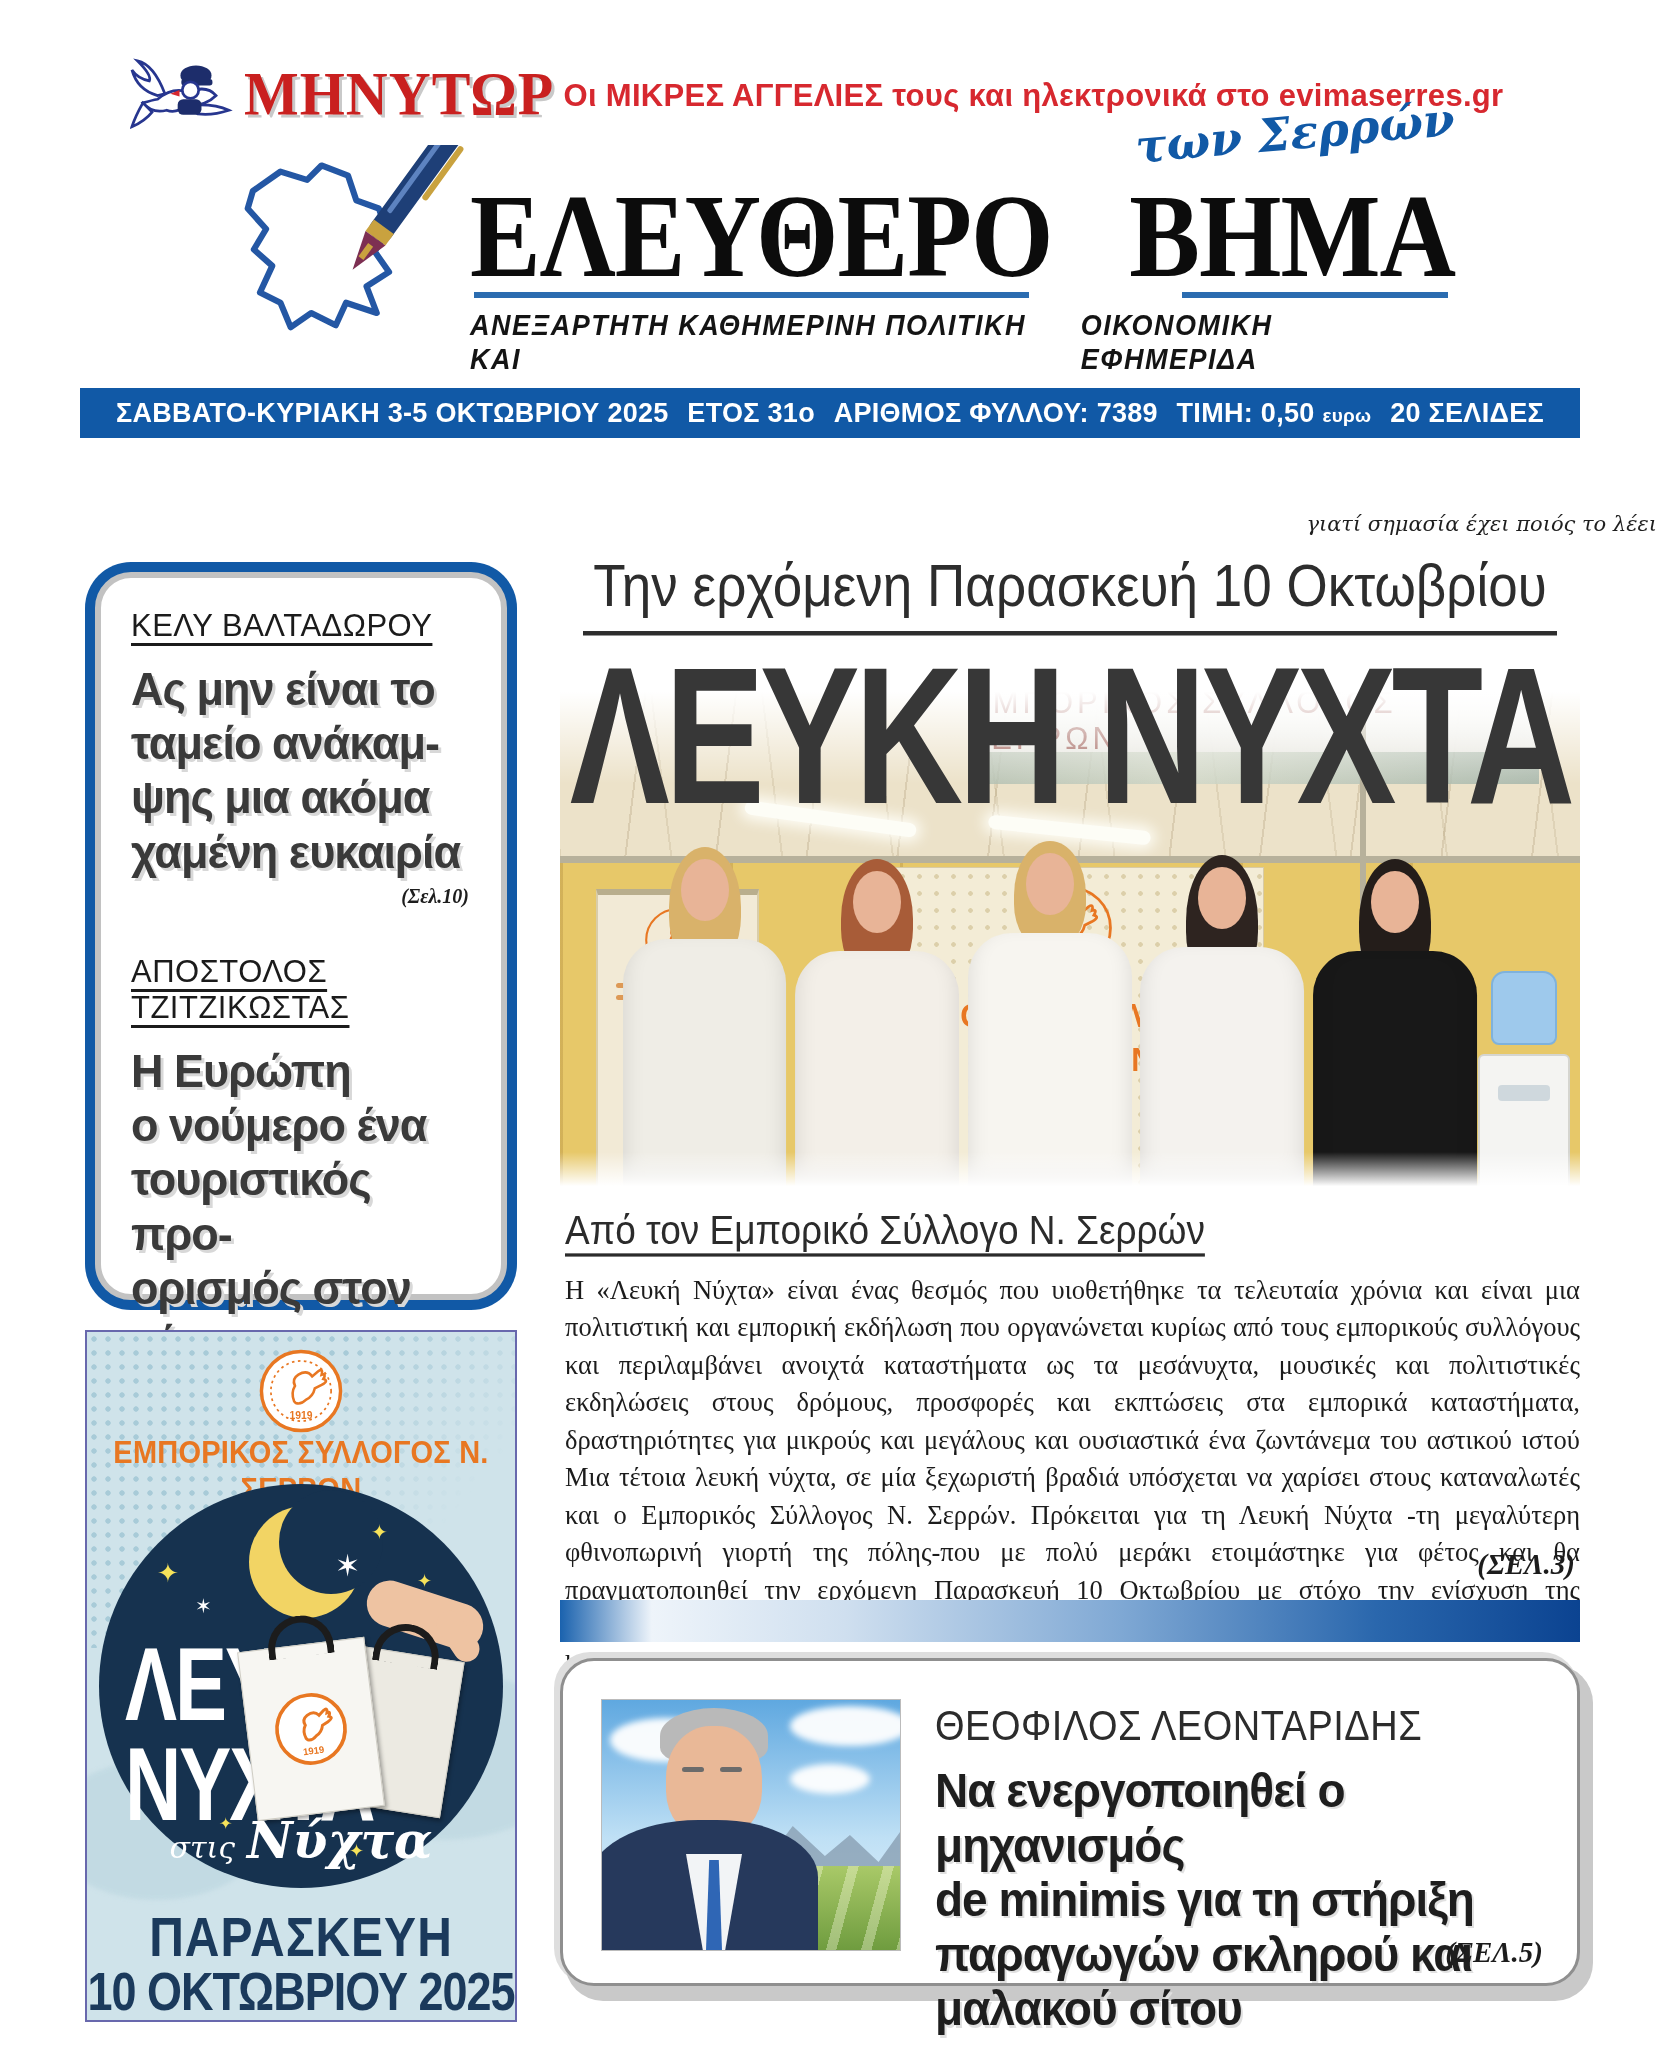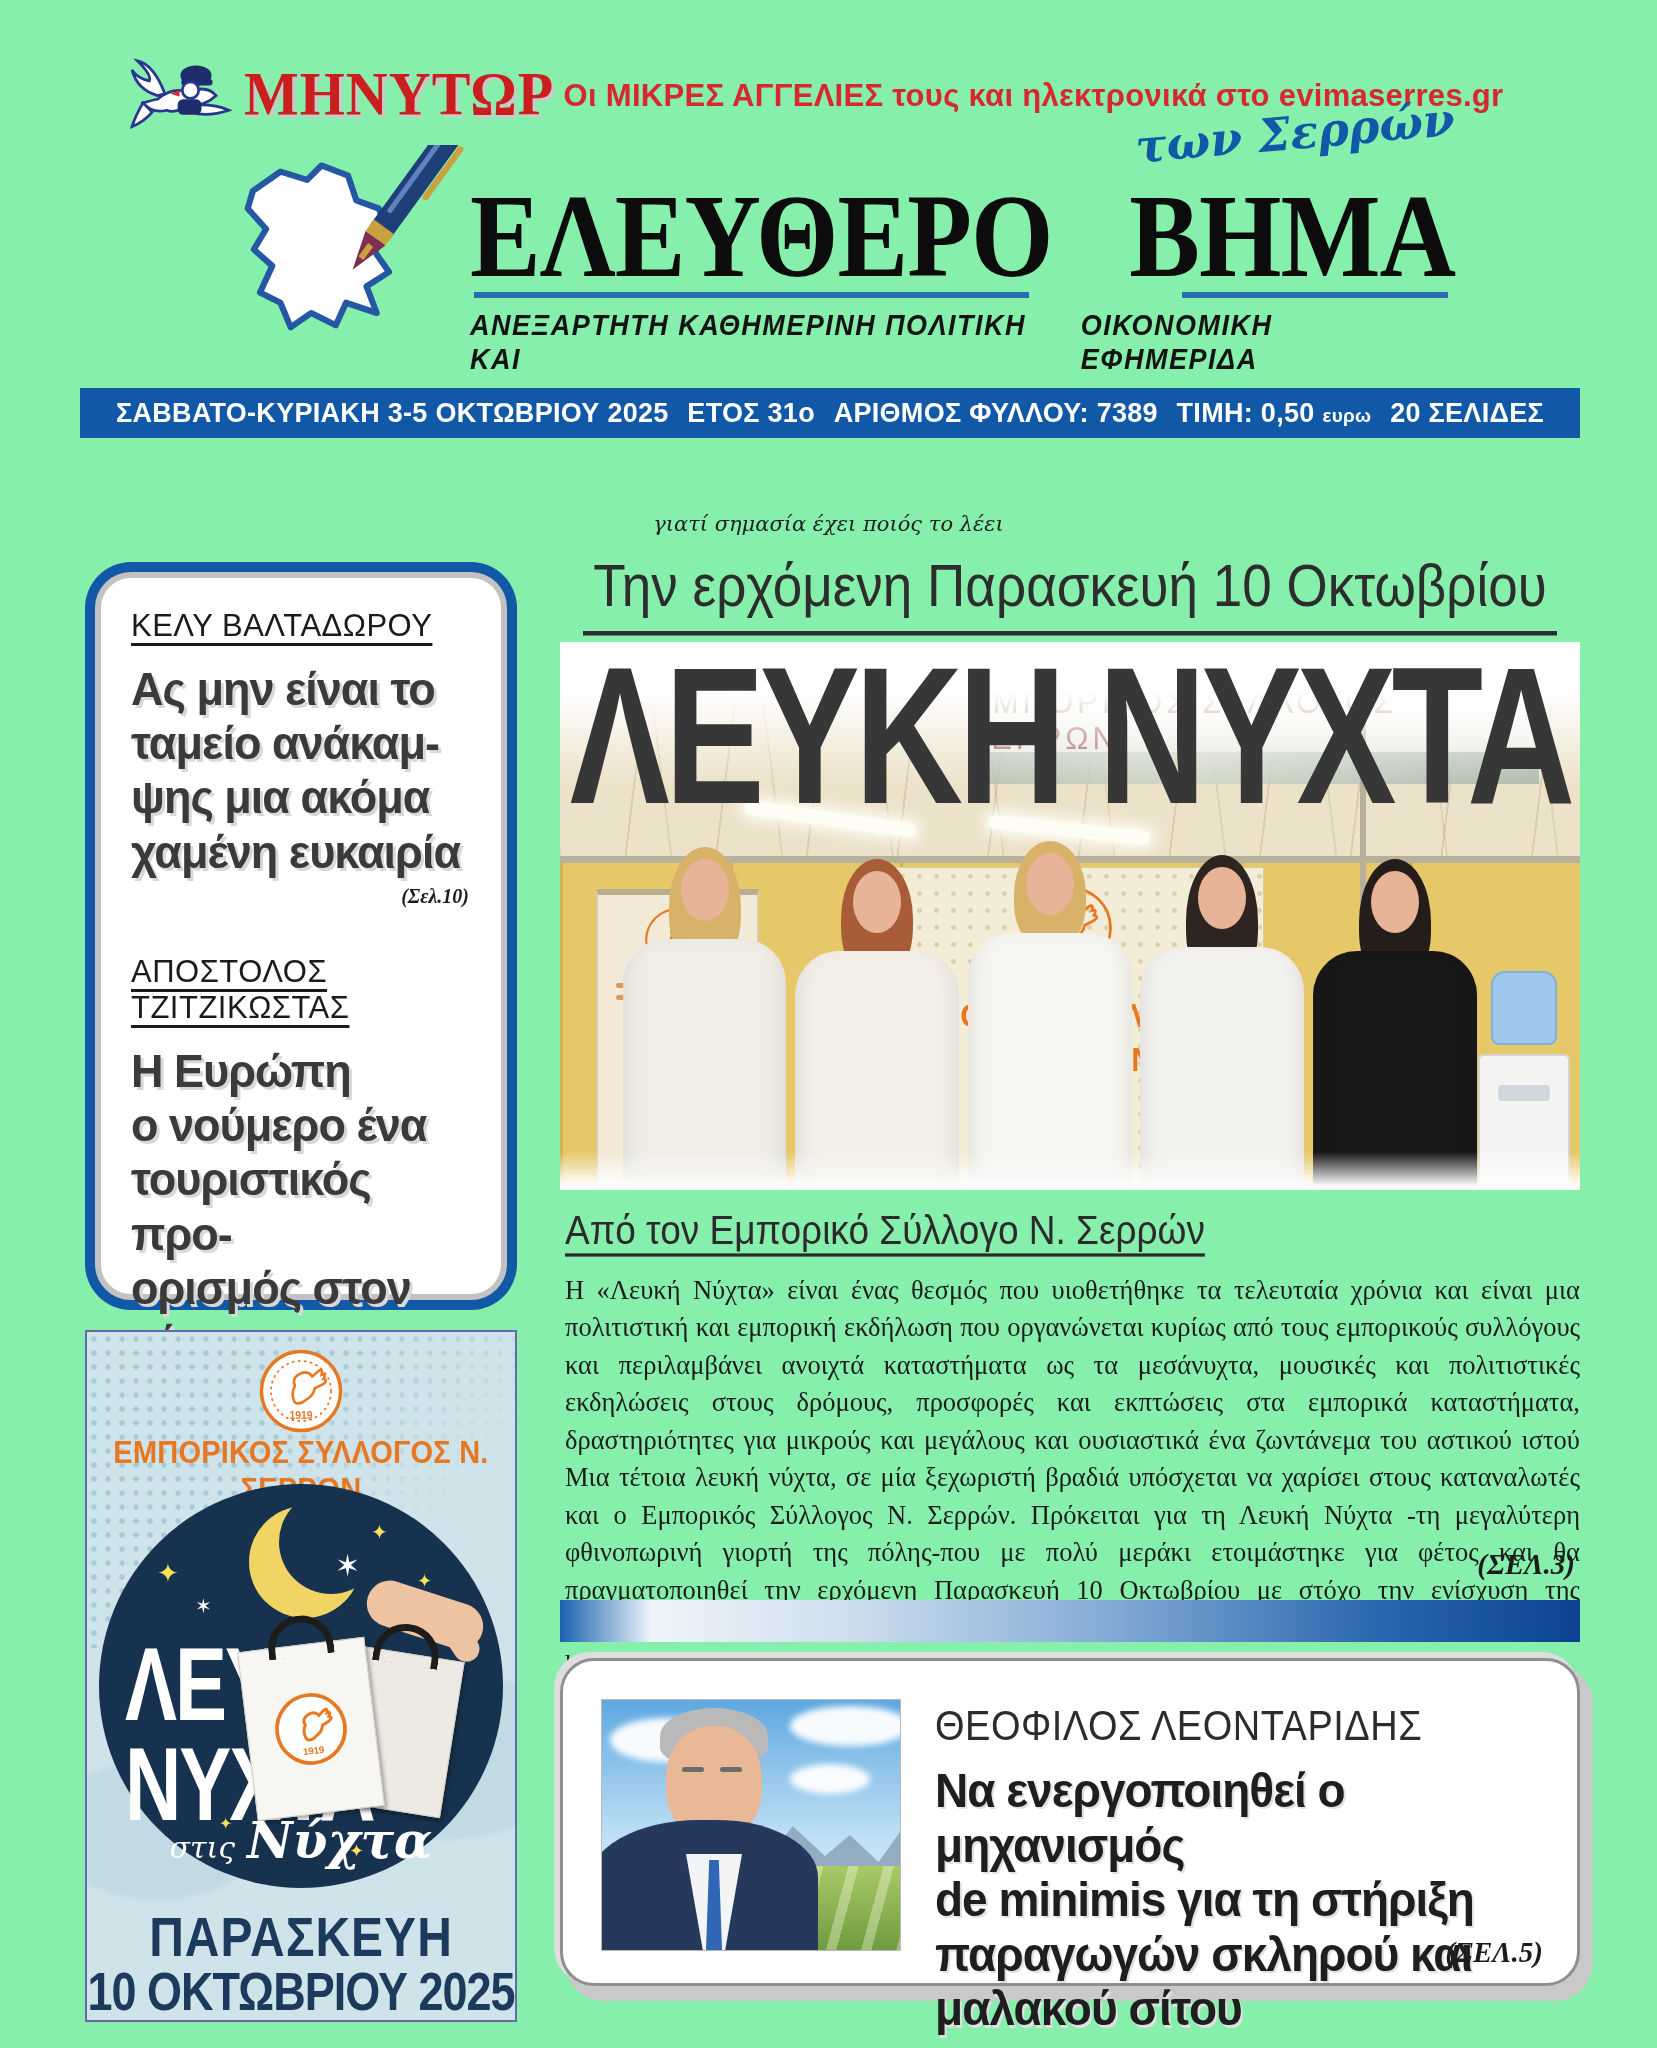--- a/index.html
+++ b/index.html
@@ -1,17 +1,17 @@
 <!DOCTYPE html>
 <html><head>
 <meta charset="utf-8">
 <style>
   * { margin:0; padding:0; box-sizing:border-box; }
   body { background:#888; font-family:"Liberation Sans", sans-serif; }
-  .page { position:relative; width:1657px; height:2048px; background:#86efac; margin:0 auto; overflow:hidden; }
+  .page { position:relative; width:1657px; height:2048px; background:#ffffff; margin:0 auto; overflow:hidden; }
 
   
   .top-banner { position:absolute; top:48px; left:130px; right:130px; height:86px; }
   .minytor { position:absolute; left:0; top:0; display:flex; align-items:center; gap:4px; }
   .minytor-name { font-family:"Liberation Serif", serif; font-weight:bold; font-size:58px; color:#c9201f; letter-spacing:1px; text-shadow:3px 3px 0 #c9c9c9; transform:scaleY(1.05); }
   .classifieds { position:absolute; left:430px; right:20px; top:30px; text-align:center; font-size:31px; font-weight:bold; color:#d7282f; letter-spacing:0.3px; }
 
   
   .masthead { position:absolute; top:140px; left:215px; width:1240px; height:240px; }
   .map-pen { position:absolute; left:0; top:5px; width:260px; height:210px; }
@@ -22,21 +22,21 @@
   .rule-left { left:4px; width:555px; }
   .rule-right { left:712px; width:266px; }
   .mast-sub { position:absolute; top:172px; left:0; width:100%; display:flex; justify-content:space-between; font-style:italic; font-weight:bold; font-size:27px; letter-spacing:1.5px; color:#141414; transform:scaleY(1.1); }
 
   
   .info-bar { position:absolute; top:388px; left:80px; width:1500px; height:50px; background:#1159a6; color:#ffffff; display:flex; align-items:center; justify-content:space-between; padding:0 36px; font-weight:bold; font-size:27px; letter-spacing:0.3px; }
   .info-price small { font-size:19px; font-weight:bold; }
 
   
   .site-url { position:absolute; top:438px; left:0; width:100%; text-align:center; font-size:64px; font-weight:bold; letter-spacing:-1px; color:#0b0b0b; }
-  .tagline { position:absolute; top:512px; left:0; width:100%; text-align:center; font-family:"DejaVu Serif", serif; font-style:italic; font-size:21px; color:#1f1f1f; }
+  .tagline { position:absolute; top:512px; left:0; width:100%; text-align:right; font-family:"DejaVu Serif", serif; font-style:italic; font-size:21px; color:#1f1f1f; }
 
   
   .opinion-box { position:absolute; left:85px; top:562px; width:432px; height:748px; background:#1159a6; border-radius:46px; padding:10px; }
   .opinion-inner { width:100%; height:100%; background:#ffffff; border:6px solid #c2c2c2; border-radius:36px; padding:30px 26px 20px 30px; }
   .op-kicker { font-size:31px; color:#1b1b1b; text-decoration:underline; text-decoration-thickness:3px; text-underline-offset:7px; letter-spacing:0.5px; margin-bottom:18px; }
   .op-headline { font-size:45px; font-weight:bold; color:#3a3a3a; line-height:1.16; letter-spacing:-1px; white-space:pre-line; text-shadow:3px 3px 0 #d8d8d8; transform:scaleY(1.04); transform-origin:top left; }
   .op-ref { text-align:right; font-family:"Liberation Serif", serif; font-style:italic; font-weight:bold; font-size:20px; color:#1d1d1d; margin:14px 6px 0 0; }
   .op-article + .op-article { margin-top:46px; }
 
   

